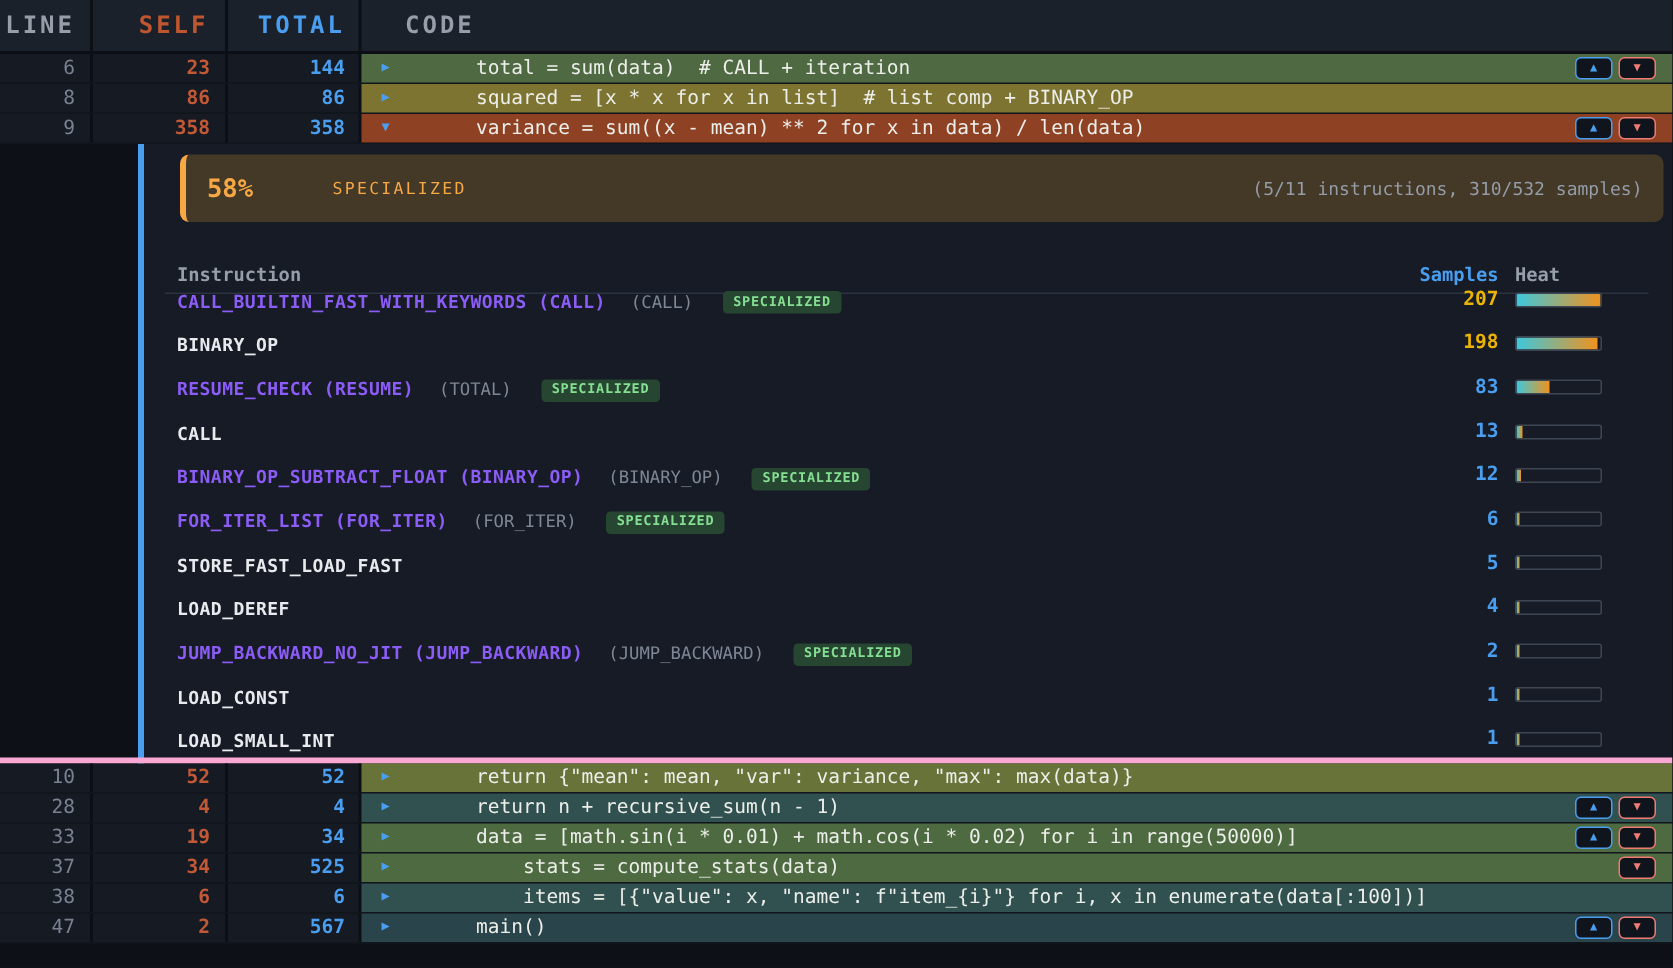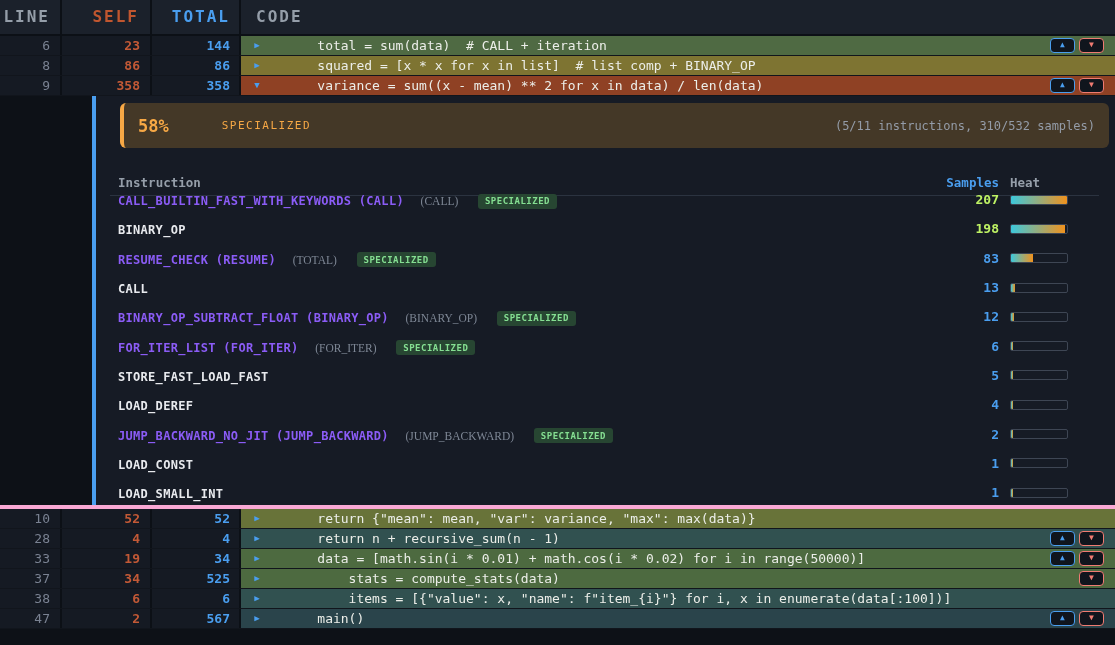--- a/index.html
+++ b/index.html
@@ -13,21 +13,21 @@
     position:absolute; left:0; top:0; width:1115px; height:36px;
     display:flex; background:#1b212b; border-bottom:2px solid #0c1016;
   }
   .tbl-header .hcell {
     font-size:16px; font-weight:bold; letter-spacing:2px;
     color:#959ea9; line-height:34px;
   }
   .hcell.h-line  { width:62px;  text-align:right; padding-right:10px; border-right:2px solid #0c1016; }
   .hcell.h-self  { width:90px;  text-align:right; padding-right:11px; border-right:2px solid #0c1016; color:#c0562f; }
   .hcell.h-total { width:89px;  text-align:right; padding-right:9px;  border-right:2px solid #0c1016; color:#4a9eef; }
-  .hcell.h-code  { flex:1; padding-left:15px; }
+  .hcell.h-code  { flex:1; padding-left:29px; }
 
   
   .rows-block { position:absolute; left:0; width:1115px; }
   #top-rows    { top:36px; }
   #bottom-rows { top:505px; border-top:4px solid #f9a8d4; }
   .code-row { display:flex; height:20px; border-bottom:1px solid #11151c; }
   .code-row .ncell {
     background:#151a23; font-size:13px; line-height:19px; text-align:right;
   }
   .ncell.c-line  { width:62px; padding-right:10px; color:#7a8292; border-right:2px solid #0c1016; }
@@ -71,28 +71,28 @@
   .ins-header .col-instruction { flex:1; padding-left:8px; color:#959ea9; font-size:12.5px; font-weight:bold; }
   .ins-header .col-samples { width:120px; text-align:right; color:#4a9eef; font-size:12.5px; font-weight:bold; }
   .ins-header .col-heat { width:58px; margin-left:11px; margin-right:31px; color:#959ea9; font-size:12.5px; font-weight:bold; }
 
   .ins-rows { position:absolute; left:14px; top:89px; width:989px; }
   .ins-row { height:29.3px; display:flex; align-items:center; }
   .ins-name { flex:1; padding-left:8px; white-space:nowrap; }
   .ins-name .nm { font-size:12px; font-weight:bold; letter-spacing:0.3px; }
   .ins-name .nm.spec { color:#8b5cf6; }
   .ins-name .nm.plain { color:#e8eaee; }
-  .ins-name .base { font-size:11.5px; color:#7e8795; margin-left:7px;font-family:Liberation Serif, serif; }
+  .ins-name .base { font-size:11.5px; color:#7e8795; margin-left:7px; }
   .badge {
     display:inline-block; margin-left:10px; padding:2.5px 7px; border-radius:3px;
     background:#274632; color:#85df92; font-size:9px; font-weight:bold; letter-spacing:0.5px;
     vertical-align:1px;
   }
   .ins-samples { width:120px; text-align:right; font-size:13px; font-weight:bold; }
-  .ins-samples.hot  { color:#bef264; }
+  .ins-samples.hot  { color:#eab308; }
   .ins-samples.cool { color:#4a9eef; }
   .heat-track {
     width:58px; height:10px; margin-left:11px; margin-right:31px;
     border:1px solid #3e4654; border-radius:2px; overflow:hidden;
   }
   .heat-fill { height:100%; min-width:2px;
     background:linear-gradient(90deg,#3dc8dc,#f0921e); }
 </style>
 </head>
 <body>

